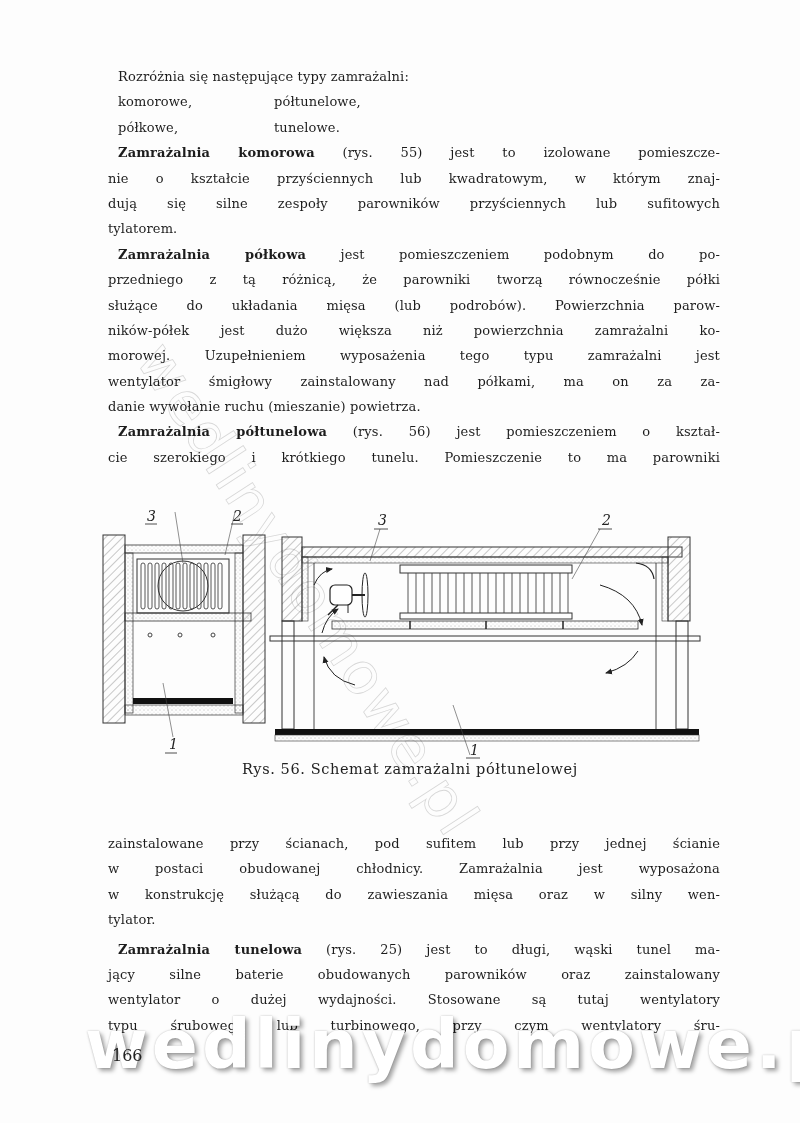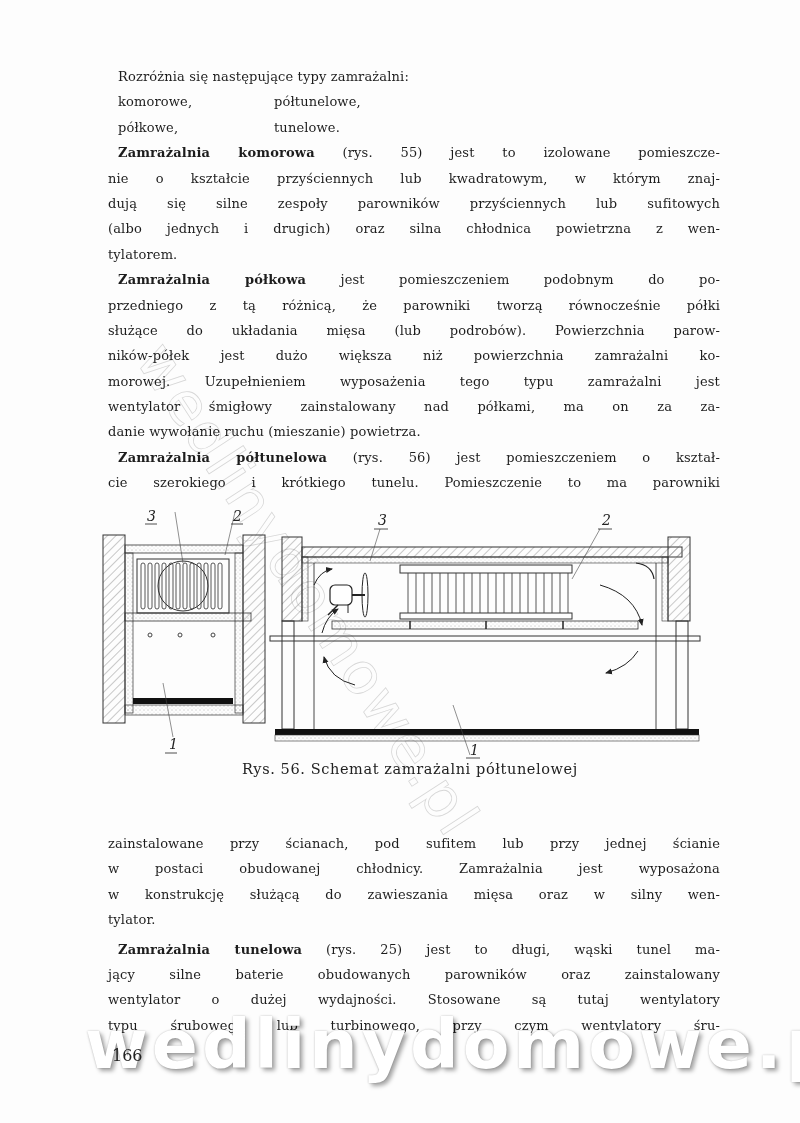--- a/index.html
+++ b/index.html
@@ -60,21 +60,20 @@
       <span class="col2">półtunelowe,</span>
     </div>
     <div class="line list" style="position:relative;">
       <span>półkowe,</span>
       <span class="col2">tunelowe.</span>
     </div>
 
     <div class="line ind"><b>Zamrażalnia komorowa</b><span> (rys. 55) jest to izolowane pomieszcze-</span></div>
     <div class="line">nie o kształcie przyściennych lub kwadratowym, w którym znaj-</div>
     <div class="line">dują się silne zespoły parowników przyściennych lub sufitowych</div>
-    <div class="line">(albo jednych i drugich) oraz silna chłodnica powietrzna z wen-</div>
     <div class="line last">tylatorem.</div>
 
     <div class="line ind"><b>Zamrażalnia półkowa</b><span> jest pomieszczeniem podobnym do po-</span></div>
     <div class="line">przedniego z tą różnicą, że parowniki tworzą równocześnie półki</div>
     <div class="line">służące do układania mięsa (lub podrobów). Powierzchnia parow-</div>
     <div class="line">ników-półek jest dużo większa niż powierzchnia zamrażalni ko-</div>
     <div class="line">morowej. Uzupełnieniem wyposażenia tego typu zamrażalni jest</div>
     <div class="line">wentylator śmigłowy zainstalowany nad półkami, ma on za za-</div>
     <div class="line last">danie wywołanie ruchu (mieszanie) powietrza.</div>
 

